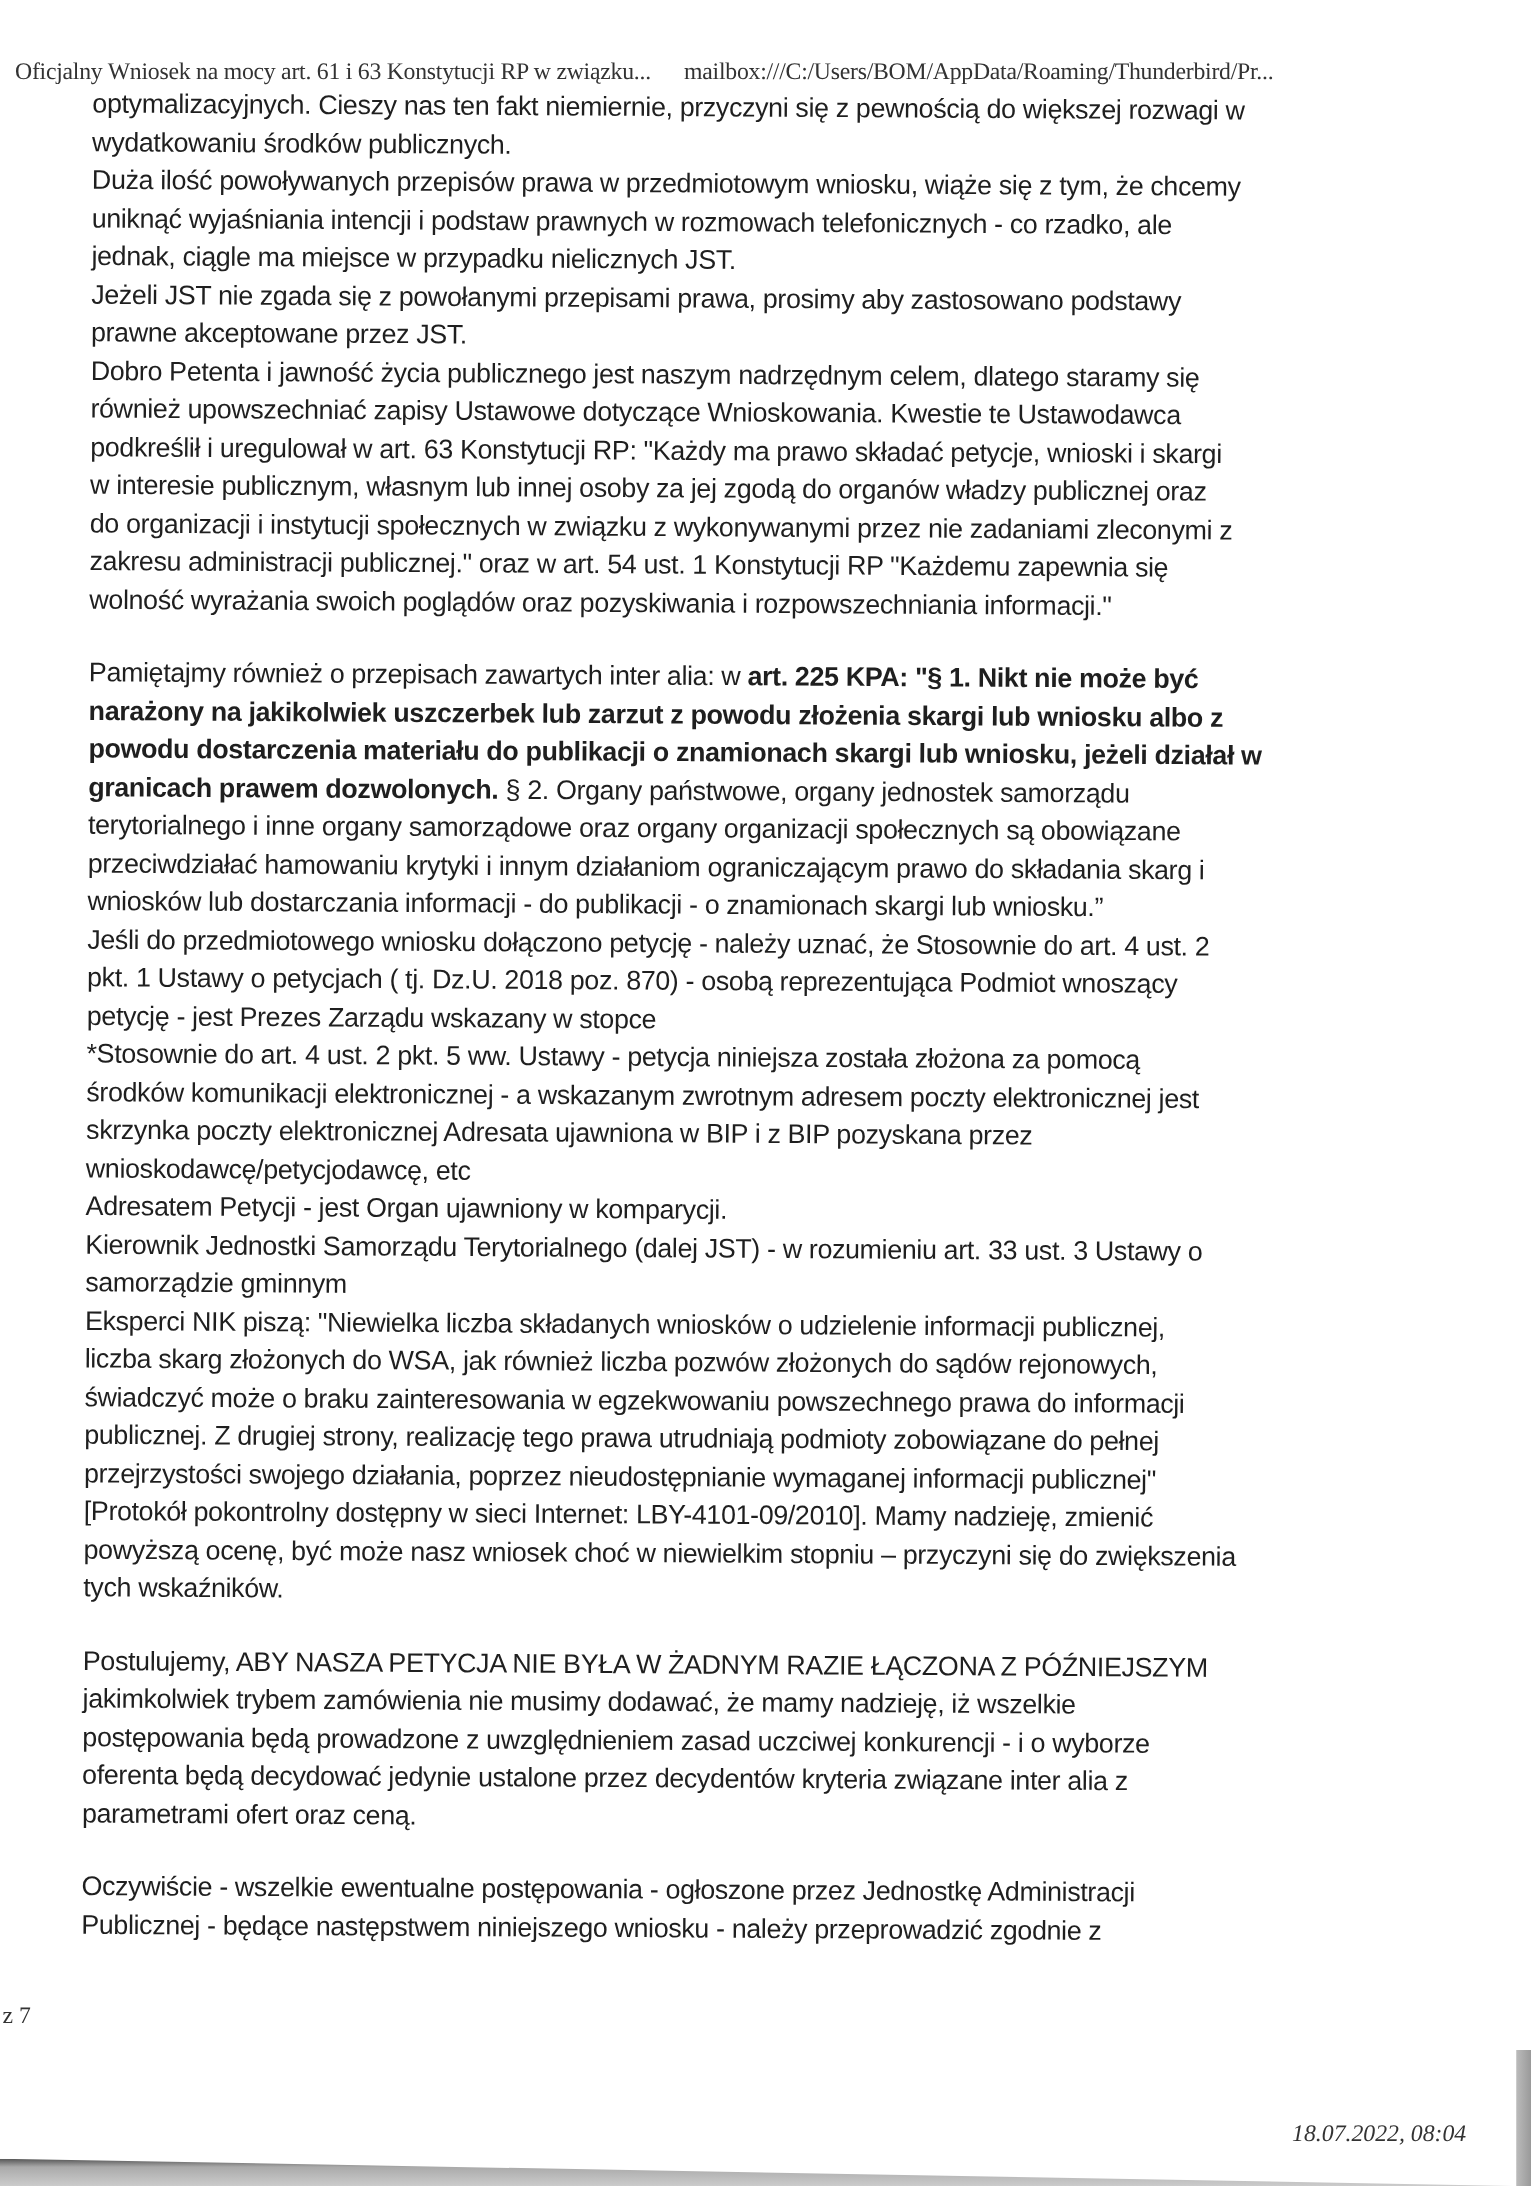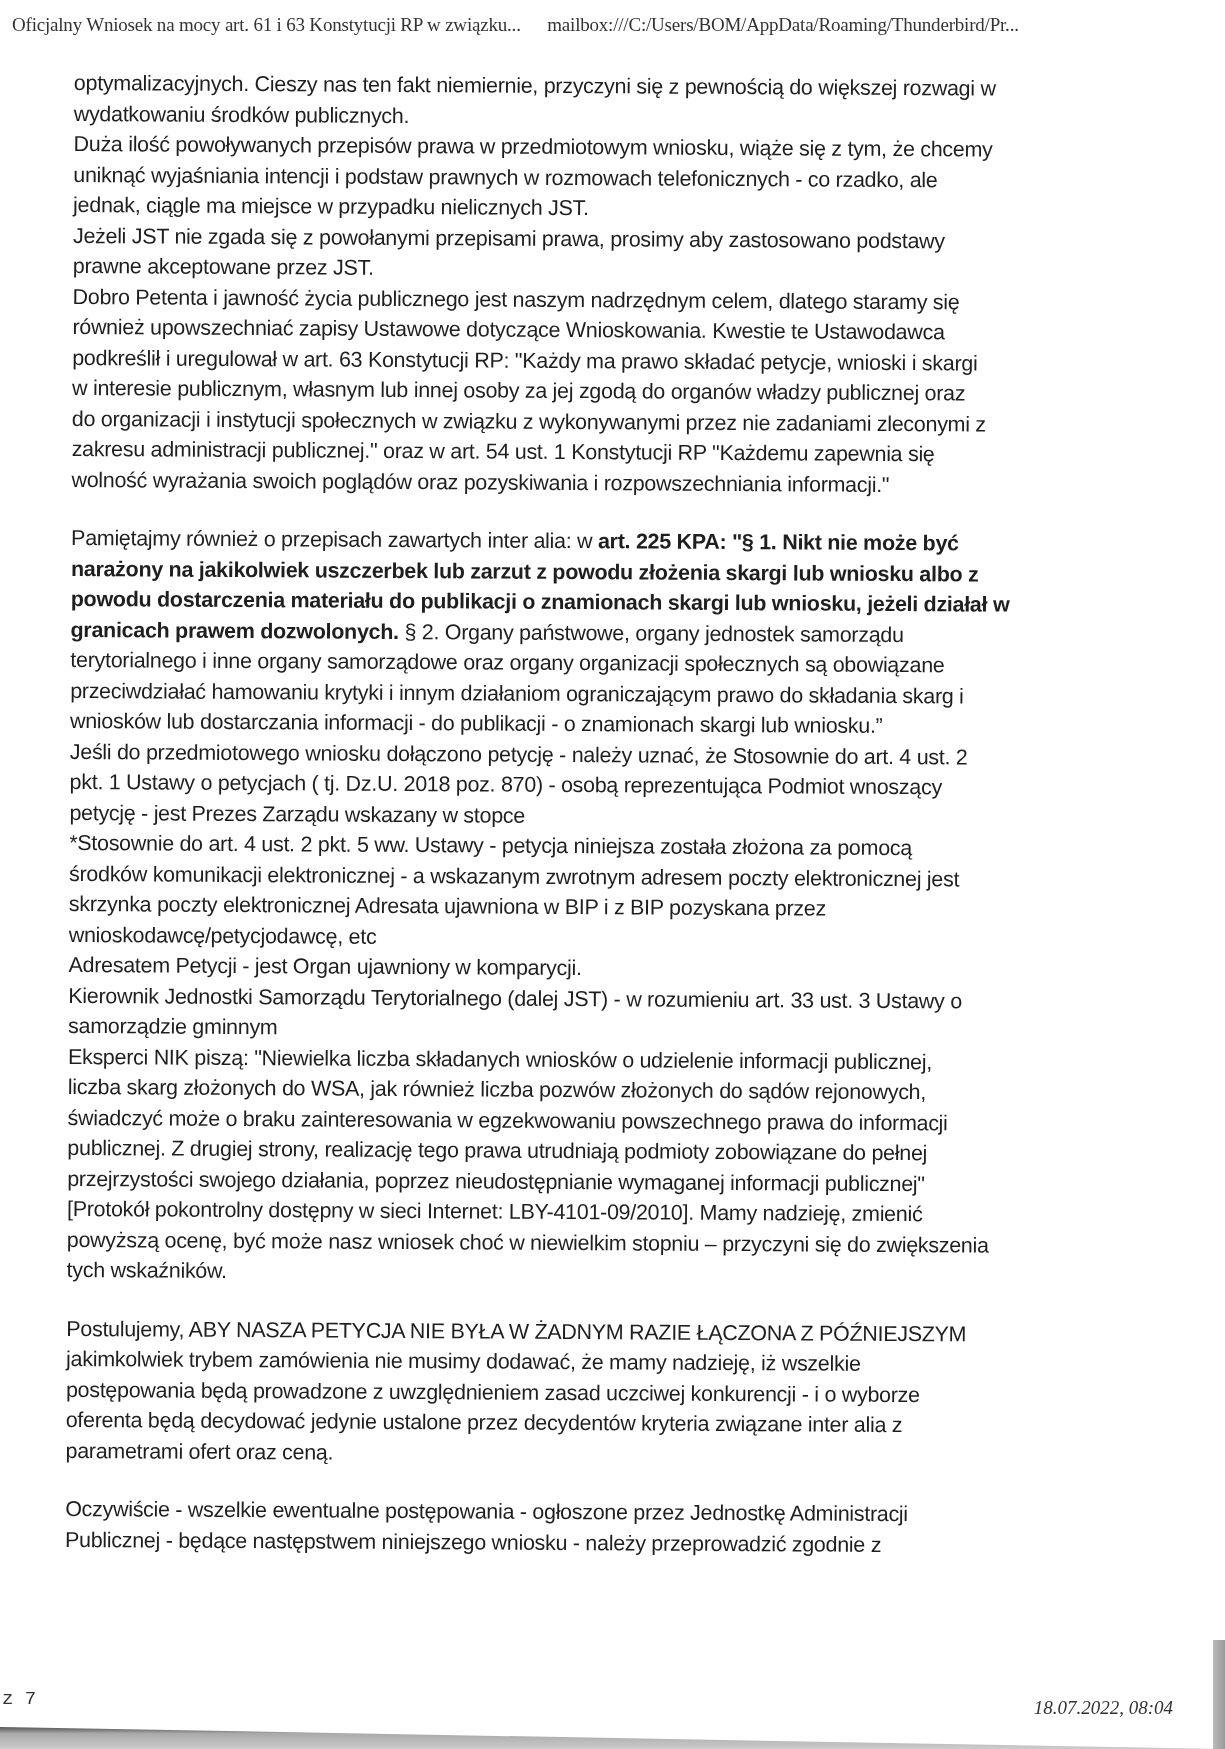--- a/index.html
+++ b/index.html
@@ -6,33 +6,33 @@
   body {
     width: 1225px; height: 1749px; position: relative; overflow: hidden;
     background: #ffffff; color: #1a1a1a;
   }
   .header {
     position: absolute; top: 14px; left: 12px; right: 10px;
     font-family: "Liberation Serif", serif; font-size: 19px; color: #333;
     white-space: nowrap; letter-spacing: -0.2px;
   }
   .header .title { display: inline-block; }
-  .header .url { display: inline-block; margin-left: 22px; }
+  .header .url { display: inline-block; margin-left: 22px; margin-top: 33px; }
   .content {
     position: absolute; top: 68px; left: 74px; width: 1080px;
     font-family: "Liberation Sans", sans-serif; font-size: 21.5px;
     line-height: 30.5px; color: #1f1f1f; letter-spacing: -0.3px;
     transform: rotate(0.35deg); transform-origin: 0 0;
   }
   .line { white-space: nowrap; display: block; }
   .gap { height: 28px; }
   .b { font-weight: bold; }
   .footer-left {
-    position: absolute; left: 2px; top: 1688px;
-    font-family: Liberation Mono, monospace; font-size: 19px; color: #333;
+    position: absolute; left: 2px; top: 1602px;
+    font-family: Liberation Serif, serif; font-size: 19px; color: #333;
   }
   .footer-right {
     position: absolute; right: 52px; top: 1697px;
     font-family: "Liberation Serif", serif; font-size: 19px; color: #333; font-style: italic;
   }
   .scan-edge-bottom {
     position: absolute; left: 0; right: 0; bottom: 0; height: 22px;
     background: linear-gradient(to bottom, #555 0%, #aaa 30%, #ccc 100%);
     clip-path: polygon(0 0, 100% 100%, 100% 100%, 0 100%);
   }

